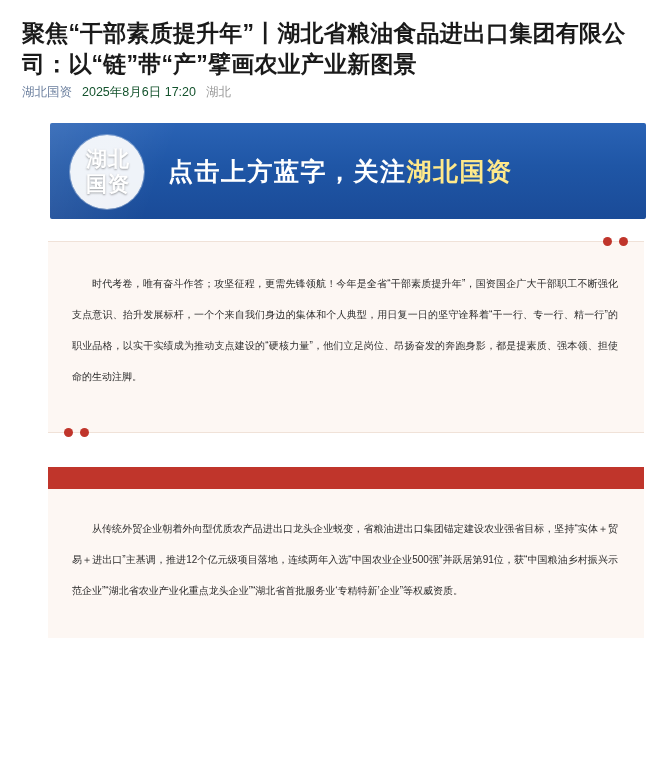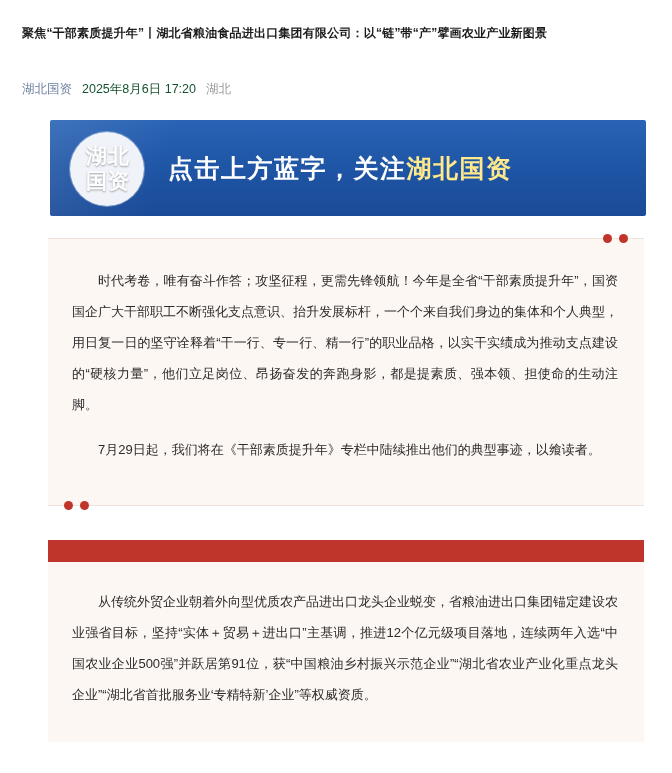--- a/index.html
+++ b/index.html
@@ -15,26 +15,26 @@
     overflow: hidden;
   }
   .page {
     width: 672px;
     min-height: 773px;
     box-sizing: border-box;
     padding: 18px 22px 0 22px;
     background: #fff;
   }
   .article-title {
-    font-size: 12px;
+    font-size: 23px;
     line-height: 31px;
     font-weight: bold;
     color: #1a1a1a;
     letter-spacing: 0.2px;
-    margin: 0 0 32px 0;
+    margin: 0 0 4px 0;
   }
   .meta-row {
     display: flex;
     align-items: center;
     gap: 10px;
     font-size: 12.5px;
     margin-bottom: 22px;
   }
   .meta-source {
     color: #6b7f9e;
@@ -125,21 +125,21 @@
   .dots span {
     width: 9px;
     height: 9px;
     border-radius: 50%;
     background: #c0352b;
     display: block;
   }
   .dots.top-right { right: 16px; top: -5px; }
   .dots.bottom-left { left: 16px; bottom: -5px; }
   .para {
-    font-size: 13px;
+    font-size: 10px;
     line-height: 31px;
     color: #2b2b2b;
     text-indent: 2em;
     margin: 0 0 14px 0;
     text-align: justify;
   }
   .para:last-child { margin-bottom: 4px; }
 
   
   .red-bar {
@@ -178,21 +178,20 @@
       <span>点击上方蓝字，关注</span><span class="hl">湖北国资</span>
     </div>
   </div>
 
   <div class="intro-block">
     <div class="dots top-right">
       <span></span>
       <span></span>
     </div>
     <p class="para">时代考卷，唯有奋斗作答；攻坚征程，更需先锋领航！今年是全省“干部素质提升年”，国资国企广大干部职工不断强化支点意识、抬升发展标杆，一个个来自我们身边的集体和个人典型，用日复一日的坚守诠释着“干一行、专一行、精一行”的职业品格，以实干实绩成为推动支点建设的“硬核力量”，他们立足岗位、昂扬奋发的奔跑身影，都是提素质、强本领、担使命的生动注脚。</p>
-    <p class="para">7月29日起，我们将在《干部素质提升年》专栏中陆续推出他们的典型事迹，以飨读者。</p>
     <div class="dots bottom-left">
       <span></span>
       <span></span>
     </div>
   </div>
 
   <div class="red-bar"></div>
 
   <div class="body-block">
     <p class="para">从传统外贸企业朝着外向型优质农产品进出口龙头企业蜕变，省粮油进出口集团锚定建设农业强省目标，坚持“实体＋贸易＋进出口”主基调，推进12个亿元级项目落地，连续两年入选“中国农业企业500强”并跃居第91位，获“中国粮油乡村振兴示范企业”“湖北省农业产业化重点龙头企业”“湖北省首批服务业‘专精特新’企业”等权威资质。</p>

